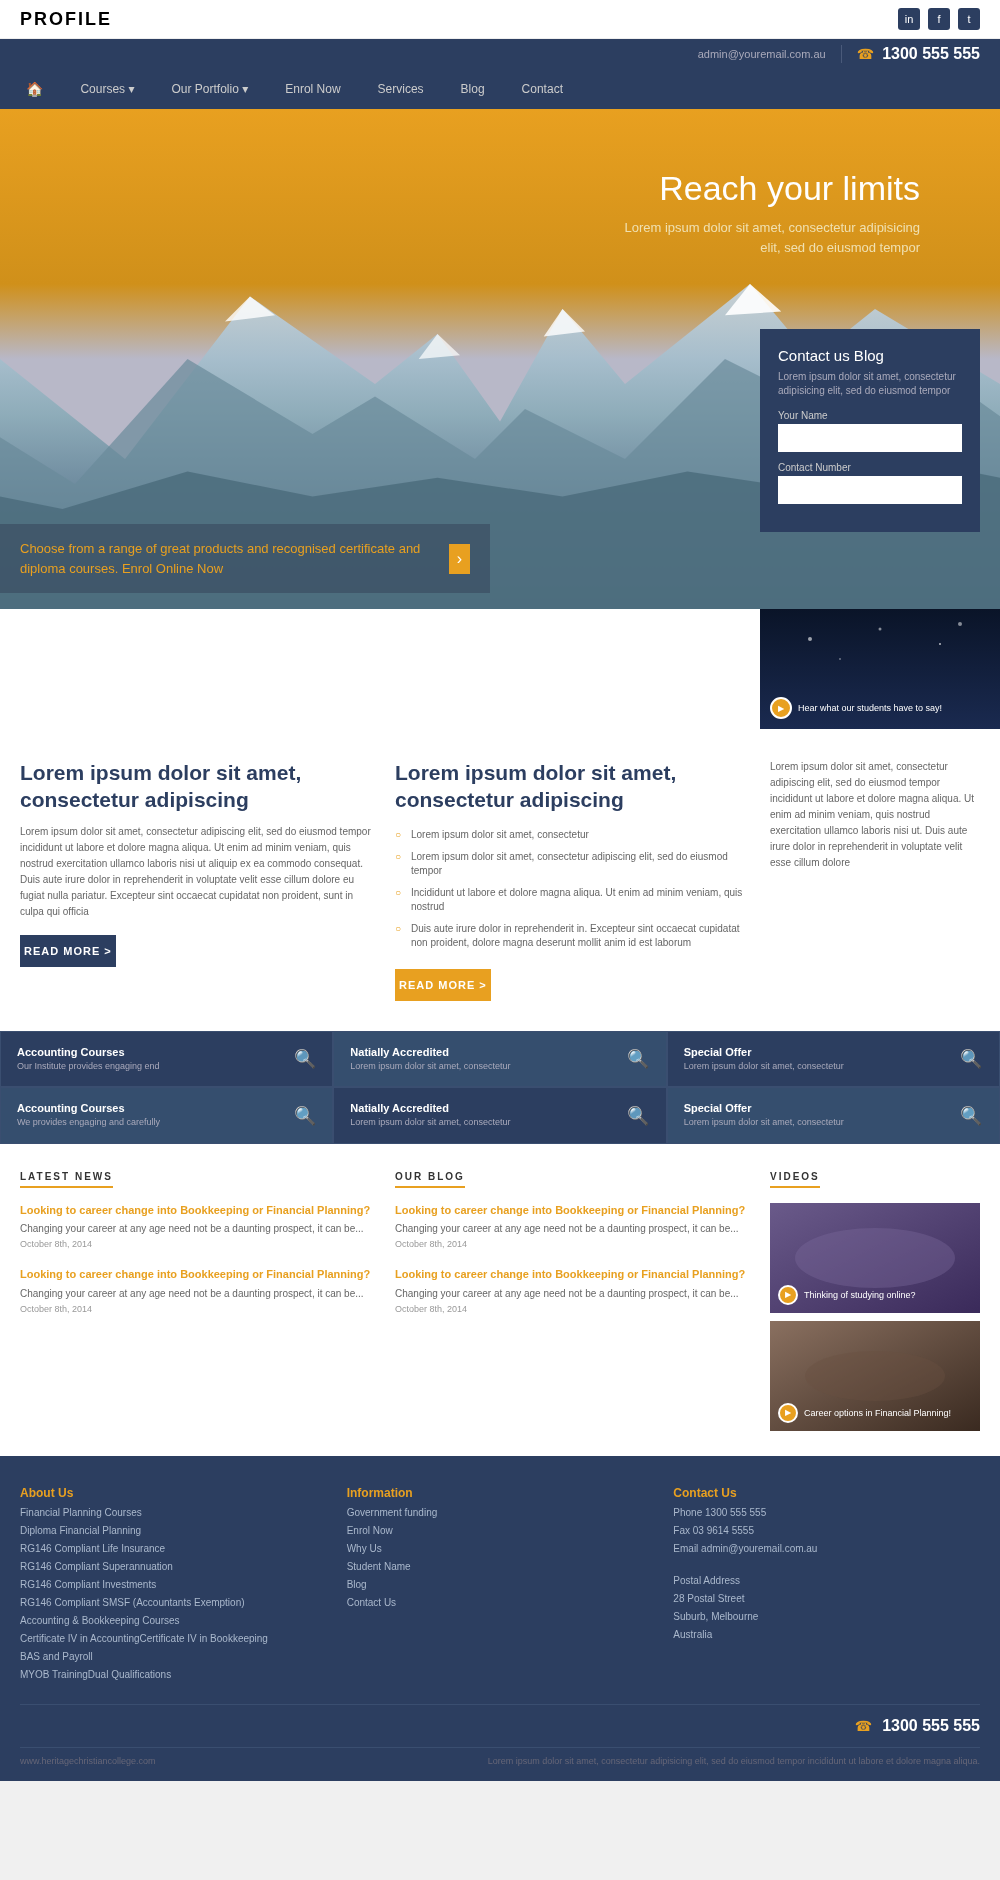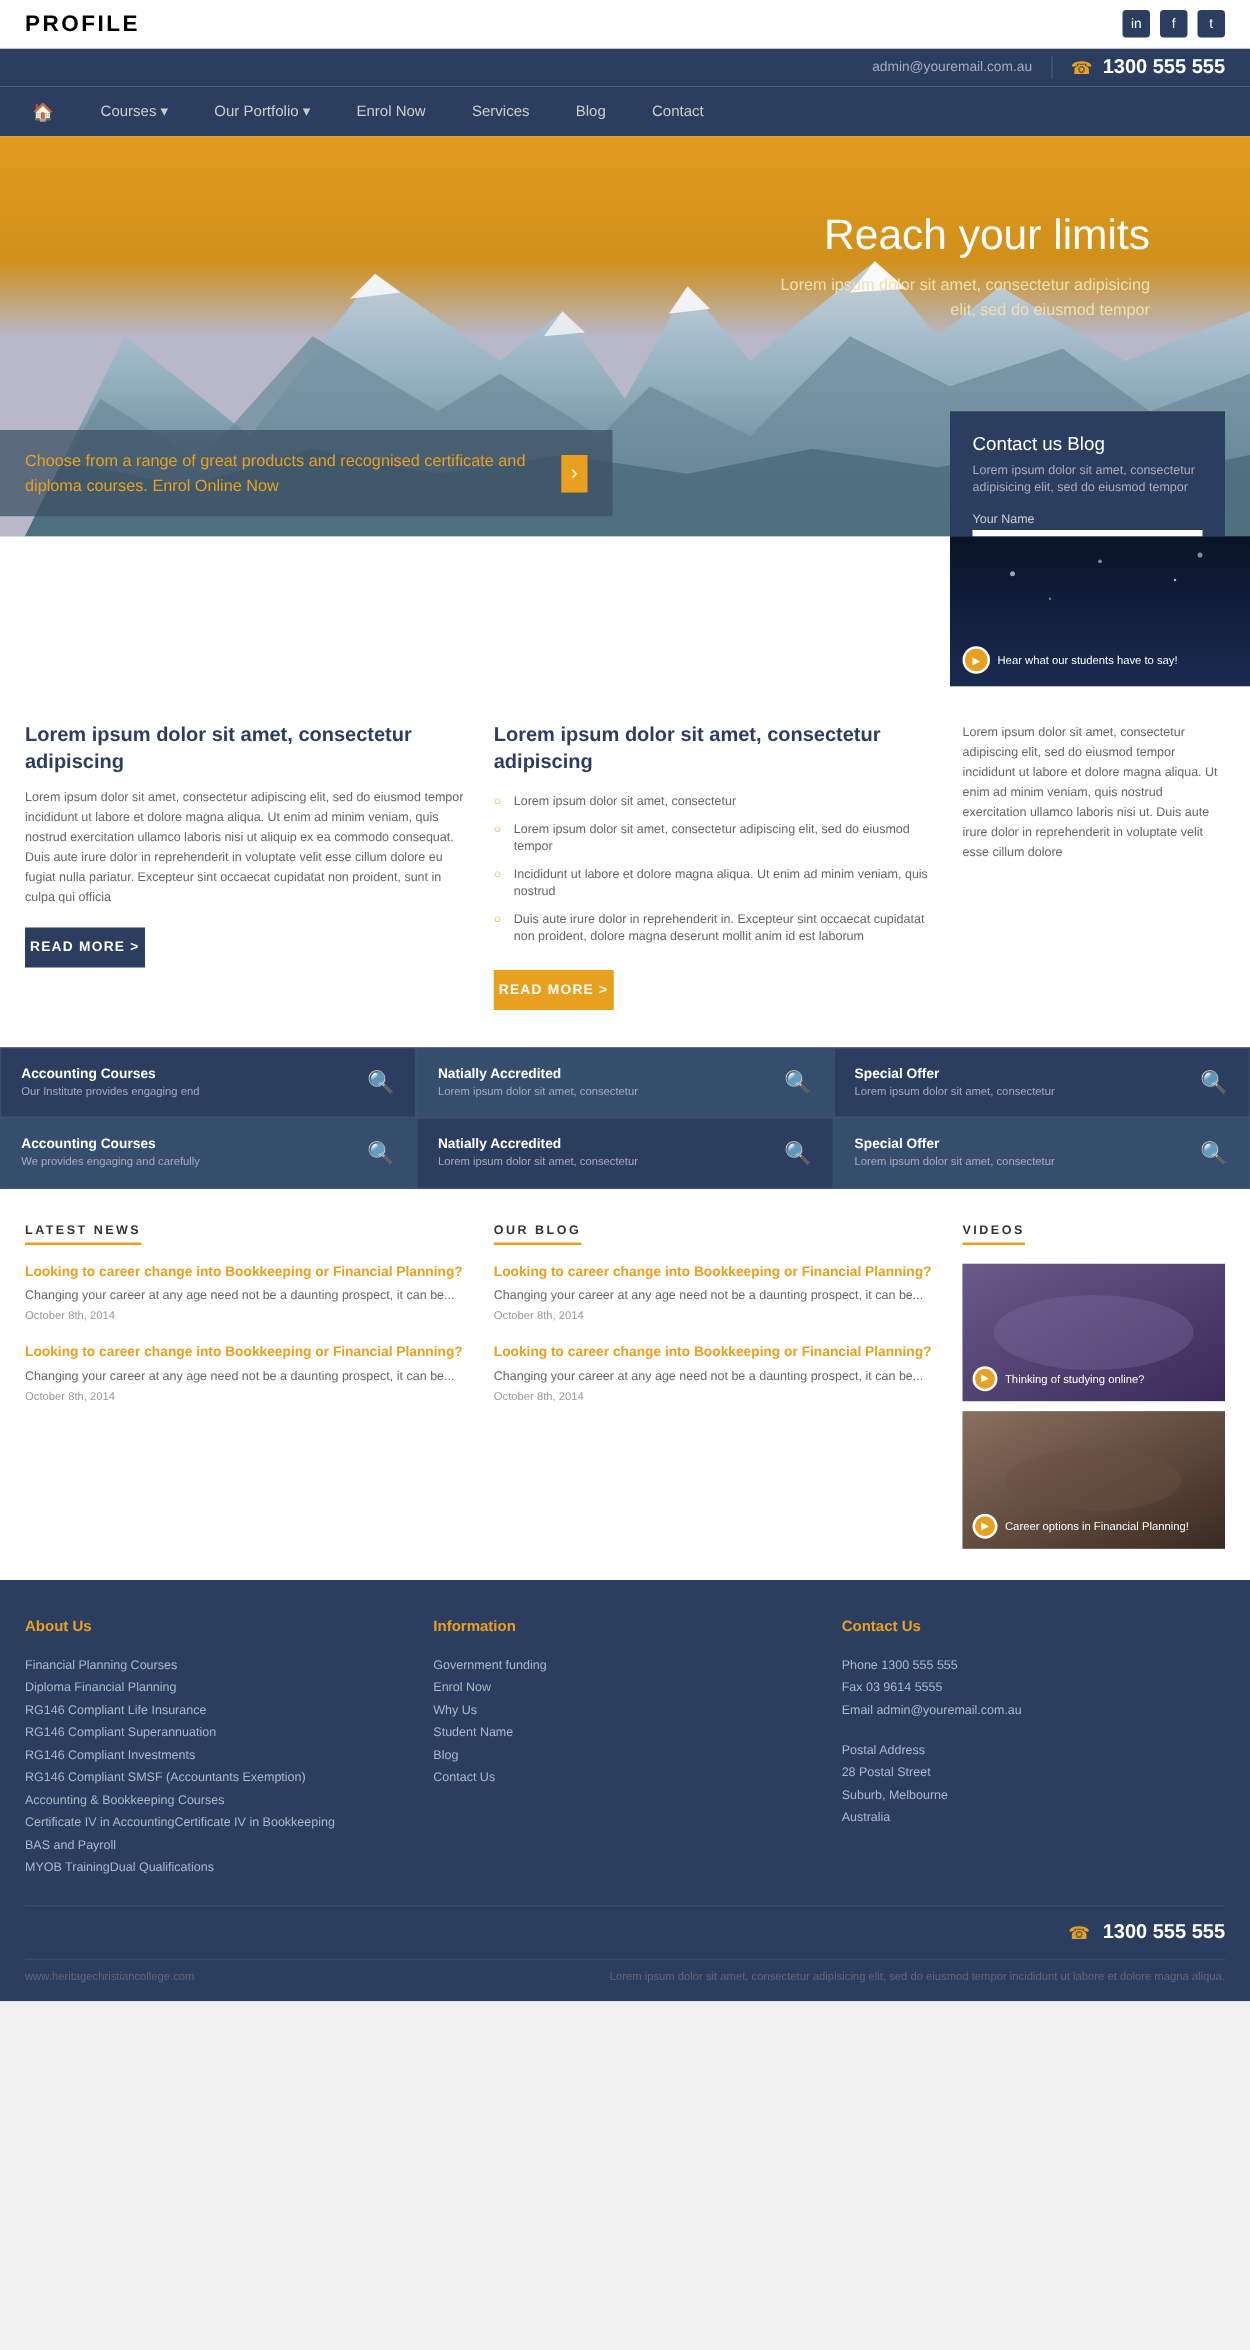--- a/index.html
+++ b/index.html
@@ -17,41 +17,41 @@
     .phone-badge { background: #2c3e60; border-left: 1px solid #4a5a7a; display: flex; align-items: center; gap: 8px; padding-left: 15px; }
     .phone-icon { color: #e8a020; font-size: 14px; }
     .phone-number { color: #fff; font-size: 16px; font-weight: bold; }
 
     
     .nav-bar { background: #2c3e60; padding: 0 20px; display: flex; align-items: center; gap: 25px; }
     .nav-item { color: #ccc; padding: 12px 6px; font-size: 12px; cursor: pointer; text-decoration: none; display: inline-block; }
     .nav-home { color: #e8a020; font-size: 14px; }
 
     
-    .hero { position: relative; height: 320px; overflow: hidden; background: linear-gradient(to bottom, #e8a020 0%, #e8a020 30%, #6a8a9a 30%, #8ab0c0 60%, #5a7a90 100%); }
+    .hero { position: relative; height: 500px; overflow: hidden; background: linear-gradient(to bottom, #e8a020 0%, #e8a020 30%, #6a8a9a 30%, #8ab0c0 60%, #5a7a90 100%); }
     .hero-text { position: absolute; top: 60px; right: 80px; text-align: right; }
     .hero-title { font-size: 34px; color: #fff; font-weight: 300; margin-bottom: 10px; }
     .hero-subtitle { font-size: 13px; color: #f0e0b0; line-height: 1.5; max-width: 300px; margin-left: auto; }
     .hero-banner { position: absolute; bottom: 16px; left: 0; width: 490px; background: rgba(60,80,100,0.75); color: #fff; padding: 15px 20px; display: flex; align-items: center; justify-content: space-between; }
     .hero-banner-text { font-size: 13px; line-height: 1.5; }
     .hero-banner-text span { color: #e8a020; }
     .hero-arrow { width: 30px; height: 30px; background: #e8a020; display: flex; align-items: center; justify-content: center; color: #fff; font-size: 16px; cursor: pointer; }
 
     
     .contact-form-box { position: absolute; right: 20px; top: 220px; width: 220px; background: #2c3e60; padding: 18px; z-index: 10; }
     .contact-form-title { color: #fff; font-size: 15px; margin-bottom: 6px; }
     .contact-form-subtitle { color: #aab; font-size: 10px; line-height: 1.4; margin-bottom: 12px; }
     .form-label { color: #ccc; font-size: 10px; margin-bottom: 3px; }
     .form-input { width: 100%; height: 28px; background: #fff; border: none; padding: 4px 8px; margin-bottom: 10px; font-size: 11px; }
 
     
     .content-section { background: #fff; padding: 30px 20px; display: flex; gap: 20px; }
     .content-col { flex: 1; }
     .content-col-right { flex: 0 0 210px; }
-    .content-heading { font-size: 16px; color: #2c3e60; margin-bottom: 10px; font-weight: bold; line-height: 1.3; }
+    .content-heading { font-size: 21px; color: #2c3e60; margin-bottom: 10px; font-weight: bold; line-height: 1.3; }
     .content-text { font-size: 10px; color: #666; line-height: 1.6; margin-bottom: 15px; }
     .bullet-list { list-style: none; padding: 0; margin-bottom: 15px; }
     .bullet-list li { font-size: 10px; color: #666; padding: 4px 0; padding-left: 16px; position: relative; line-height: 1.4; }
     .bullet-list li::before { content: '○'; position: absolute; left: 0; color: #e8a020; font-size: 10px; }
     .read-more-btn { display: inline-flex; align-items: center; gap: 8px; padding: 10px 4px; font-size: 11px; font-weight: bold; letter-spacing: 1px; cursor: pointer; border: none; }
     .read-more-dark { background: #2c3e60; color: #fff; }
     .read-more-orange { background: #e8a020; color: #fff; }
 
     
     .features-grid { background: #eab308; padding: 0; display: grid; grid-template-columns: 1fr 1fr 1fr; gap: 0; }
@@ -72,21 +72,21 @@
     .news-date { font-size: 9px; color: #999; }
 
     .video-thumb-card { width: 100%; height: 110px; background: linear-gradient(135deg, #5a4a6a 0%, #7a6a9a 40%, #8a7aaa 100%); margin-bottom: 8px; display: flex; align-items: flex-end; padding: 8px; position: relative; overflow: hidden; }
     .video-thumb-card2 { background: linear-gradient(135deg, #8a7a5a 0%, #6a5a4a 40%, #4a3a2a 100%); }
     .video-thumb-inner { display: flex; align-items: center; gap: 6px; }
     .video-caption-text { color: #fff; font-size: 9px; }
 
     
     .footer { background: #2c3e60; padding: 30px 20px 15px; }
     .footer-grid { display: grid; grid-template-columns: 1fr 1fr 1fr; gap: 20px; margin-bottom: 20px; }
-    .footer-col-title { color: #e8a020; font-size: 12px; font-weight: bold; margin-bottom: 16px; }
+    .footer-col-title { color: #e8a020; font-size: 12px; font-weight: bold; margin-bottom: 4px; }
     .footer-link { color: #aab8cc; font-size: 10px; line-height: 1.8; cursor: pointer; display: block; }
     .footer-text { color: #aab8cc; font-size: 10px; line-height: 1.8; }
     .footer-phone-bar { display: flex; justify-content: flex-end; align-items: center; gap: 10px; padding: 12px 0; border-top: 1px solid #3a4e70; margin-top: 10px; }
     .footer-phone-icon { color: #e8a020; font-size: 14px; }
     .footer-phone-num { color: #fff; font-size: 16px; font-weight: bold; }
     .footer-bottom { border-top: 1px solid #3a4e70; padding-top: 8px; display: flex; justify-content: space-between; }
     .footer-bottom-text { color: #667; font-size: 9px; }
 
     
     .mountain-scene { position: absolute; inset: 0; overflow: hidden; }

